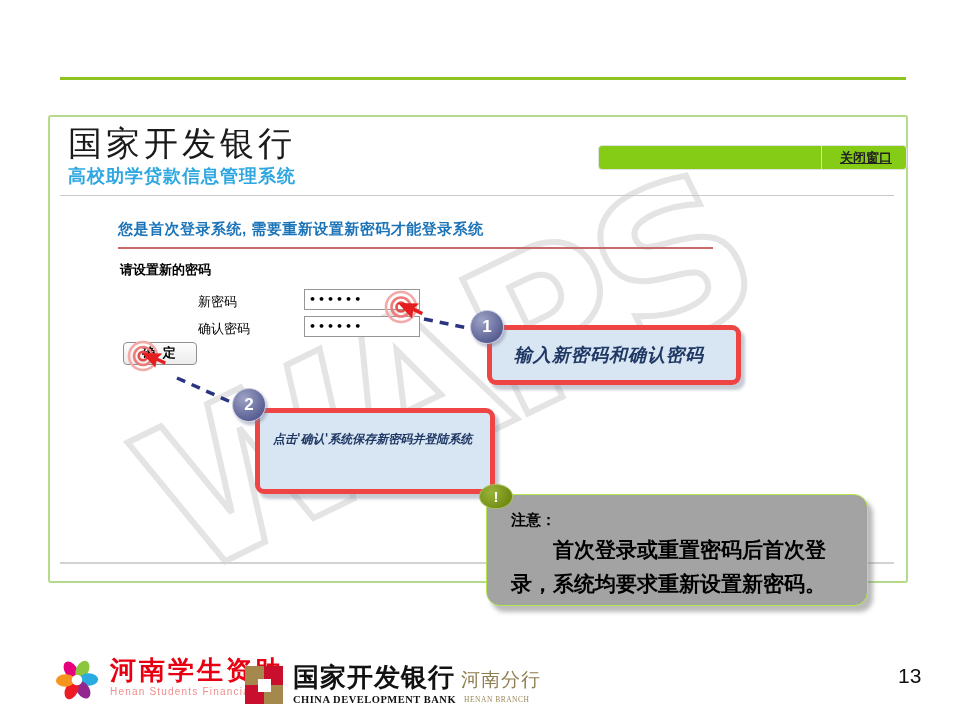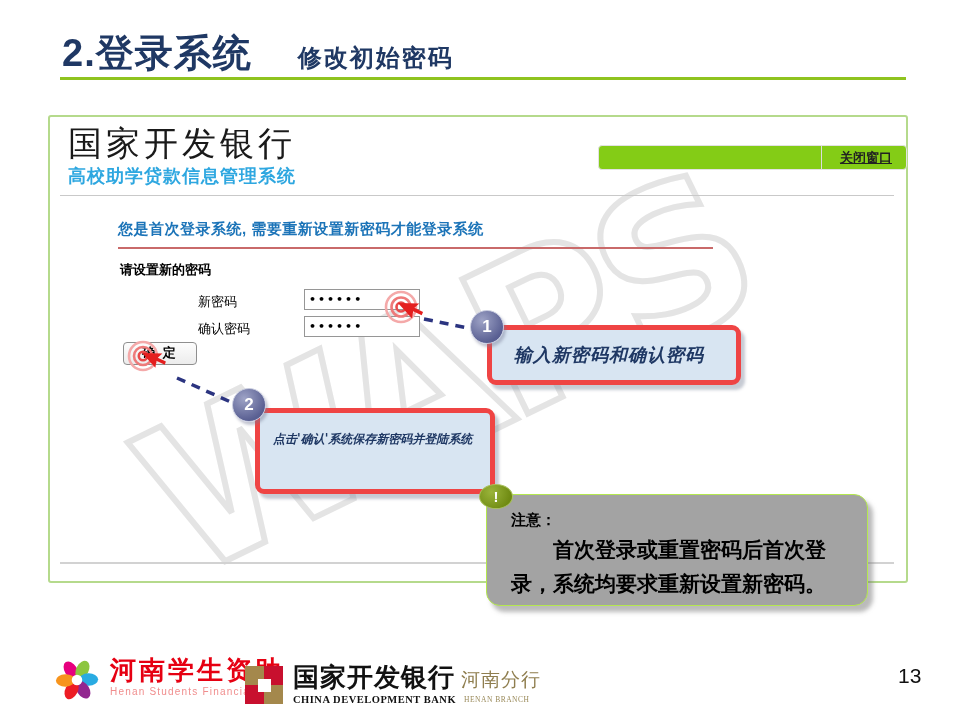--- a/index.html
+++ b/index.html
@@ -107,24 +107,20 @@
   .cdb-row2{display:flex;align-items:center;margin-top:1px;}
   .cdb-en{font-size:10.5px;font-weight:bold;color:#111;letter-spacing:.5px;}
   .cdb-branch-en{font-size:7.5px;color:#9a8a5a;margin-left:8px;letter-spacing:.5px;}
   .page-num{position:absolute;left:898px;top:664px;font-size:21px;color:#111;z-index:3;}
 </style>
 </head>
 <body>
 
 <div class="slide">
 
-  <div class="title-row">
-    <span class="title-main"><span>2.</span><span>登录系统</span></span>
-    <span class="title-sub">修改初始密码</span>
-  </div>
   <div class="title-underline"></div>
 
   <div class="frame"></div>
 
   <div class="watermark">WAPS</div>
 
   <div class="logo-block">
     <div class="bank-name">国家开发银行</div>
     <div class="system-name">高校助学贷款信息管理系统</div>
   </div>

